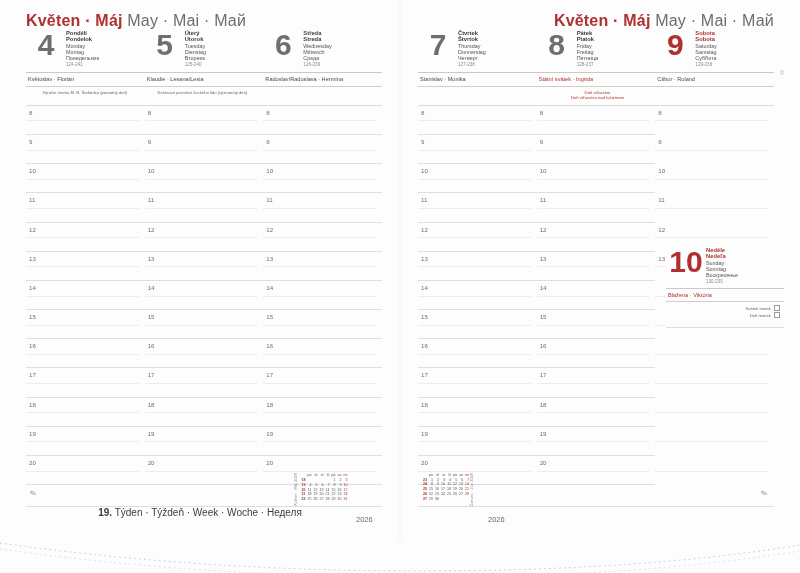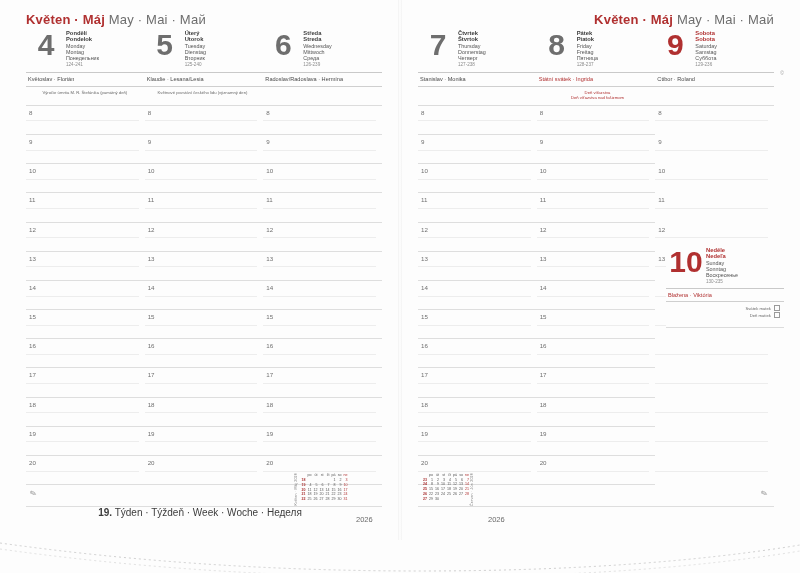--- a/index.html
+++ b/index.html
@@ -34,21 +34,21 @@
     height: 540px;
     position: relative;
     box-sizing: border-box;
     padding: 12px 18px 0 18px;
   }
   .half.left { padding-left: 26px; }
   .half.right { padding-right: 26px; }
 
   
   .masthead {
-    font-size: 13px;
+    font-size: 16px;
     color: #b03030;
     font-weight: bold;
     height: 14px;
     letter-spacing: 0.2px;
   }
   .masthead .mon-rest {
     color: #6d6d6d;
     font-weight: normal;
   }
   .masthead.right-align { text-align: right; }

